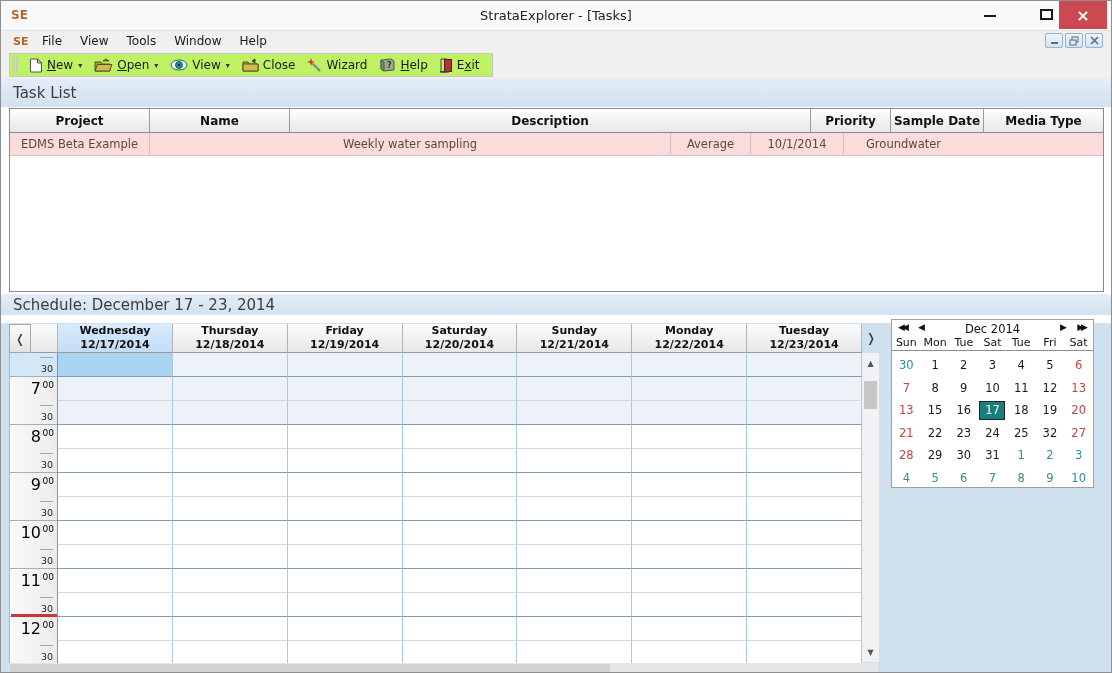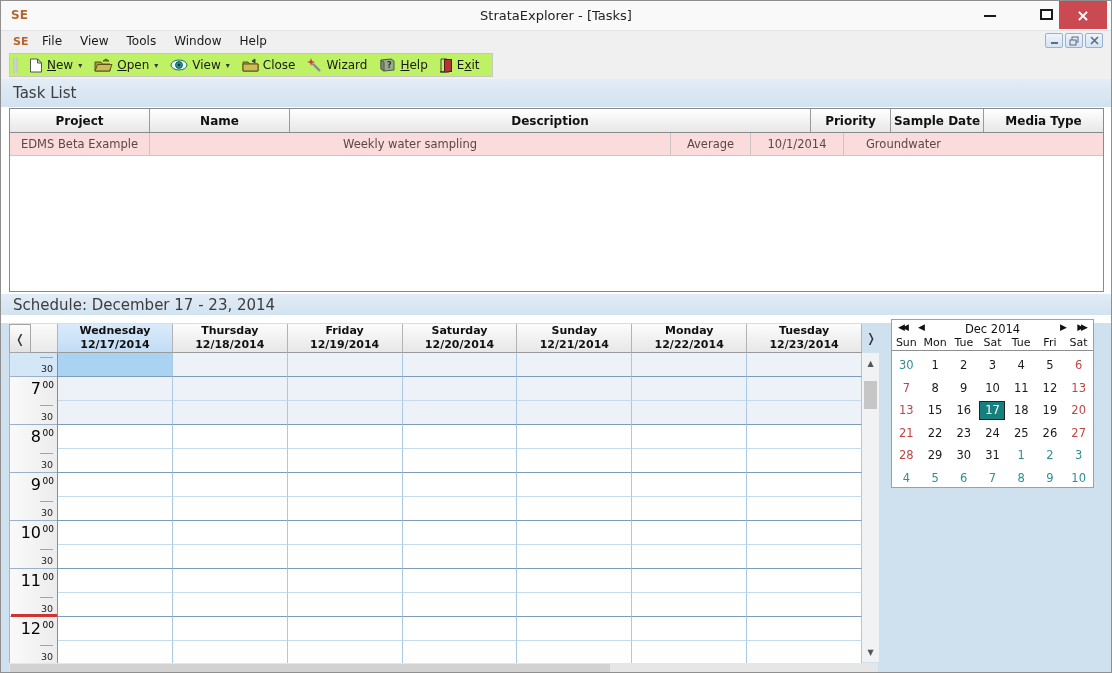--- a/index.html
+++ b/index.html
@@ -518,21 +518,21 @@
           <div class="mc-day n">
             <span>23</span>
           </div>
           <div class="mc-day n">
             <span>24</span>
           </div>
           <div class="mc-day n">
             <span>25</span>
           </div>
           <div class="mc-day n">
-            <span>26</span>
+            <span>32</span>
           </div>
           <div class="mc-day w">
             <span>27</span>
           </div>
           <div class="mc-day w">
             <span>28</span>
           </div>
           <div class="mc-day n">
             <span>29</span>
           </div>

